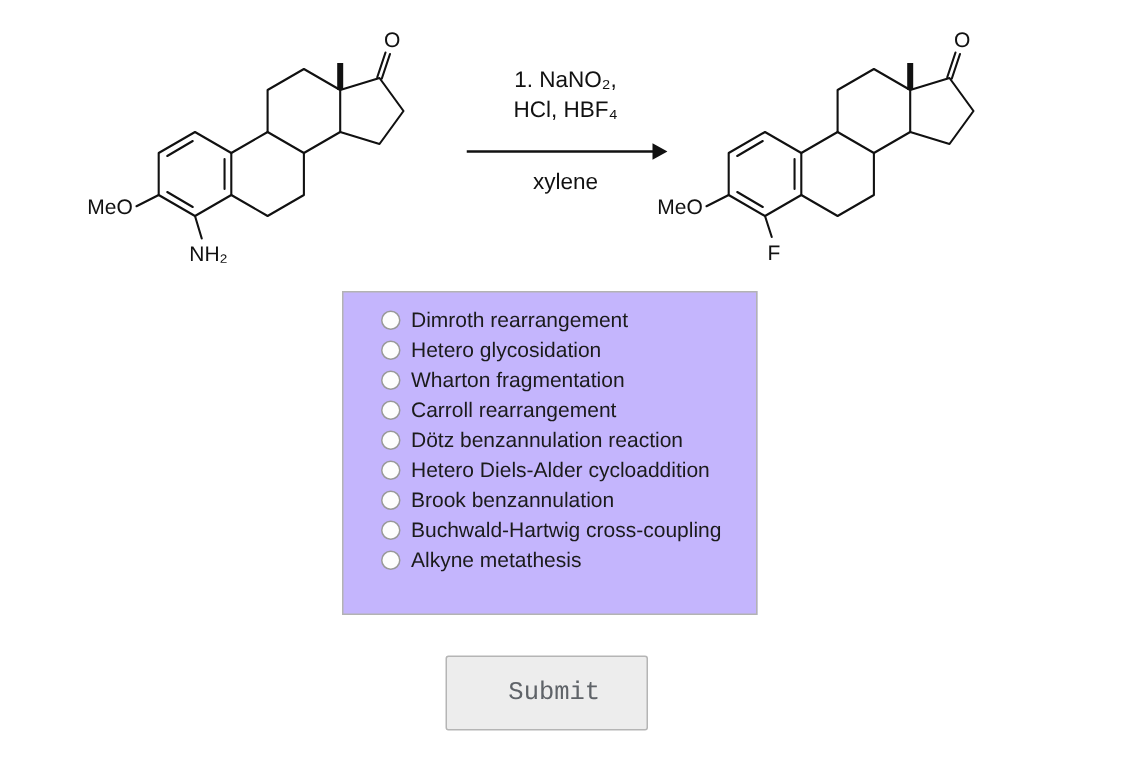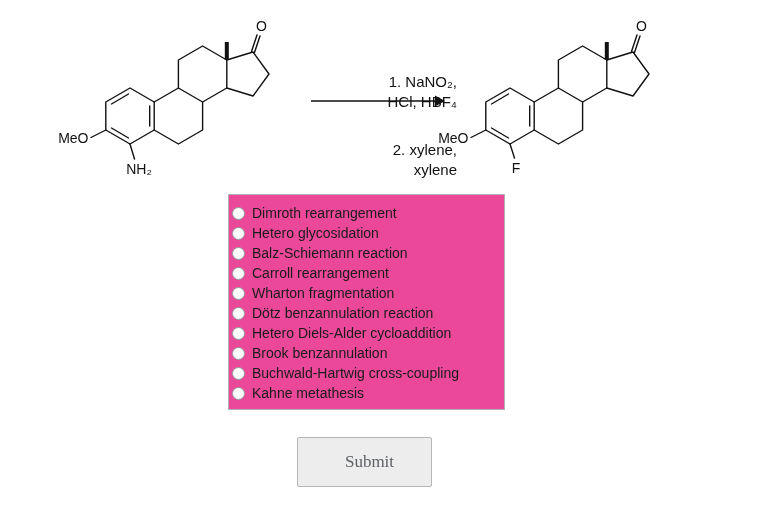--- a/index.html
+++ b/index.html
@@ -14,51 +14,51 @@
   .abs{position:absolute;}
   
   .mol path{stroke:#111;stroke-width:1.4;fill:none;stroke-linecap:round;stroke-linejoin:round;}
   .mol path.wedge{stroke-width:4;stroke-linecap:butt;}
   .mol text{font-family:"Liberation Sans","DejaVu Sans",sans-serif;font-size:14px;fill:#111;}
   
   .arrow-svg line{stroke:#111;stroke-width:1.6;}
   .arrow-svg polygon{fill:#111;stroke:none;}
   
   .cond{
-    width:160px;text-align:right;
-    font-size:15px;line-height:20px;color:#111;margin-top:28px;
+    width:160px;text-align:center;
+    font-size:15px;line-height:20px;color:#111;
   }
   
   .options-panel{
     left:228px;top:194px;width:277px;height:216px;
     box-sizing:border-box;
-    background:#ec4899;
+    background:#c4b5fd;
     border:1px solid #b3b3b3;
-    padding:8px 8px 8px 3px;
+    padding:8px 8px 8px 25px;
   }
   .option-row{
     display:flex;align-items:center;gap:7px;height:20px;
     font-size:14px;color:#1b1b1b;cursor:pointer;
     white-space:nowrap;
   }
   .option-row input[type=radio]{
     appearance:none;-webkit-appearance:none;
     width:13px;height:13px;flex:none;
     border:1.5px solid #999;border-radius:50%;
     background:#fdfdfd;margin:0;cursor:pointer;
   }
   .option-row input[type=radio]:checked{
     border-color:#555;box-shadow:inset 0 0 0 3px #fff;background:#555;
   }
   
   .submit-btn{
     left:297px;top:437px;width:135px;height:50px;
     box-sizing:border-box;
     background:#ededed;border:1px solid #b5b5b5;border-radius:2px;
-    font-family:Liberation Serif, serif;
+    font-family:Liberation Mono, monospace;
     font-size:17px;color:#5f6368;
     display:flex;align-items:center;justify-content:center;
     cursor:pointer;
     padding-left:16px;
   }
 </style>
 </head>
 <body>
 
 <div class="page">
@@ -82,21 +82,20 @@
     <div>1. NaNO₂,</div>
     <div>HCl, HBF₄</div>
   </div>
 
   <svg class="arrow-svg abs" style="left:311px;top:94px;" width="134" height="14" viewBox="0 0 134 14">
     <line x1="0" y1="7" x2="125" y2="7"></line>
     <polygon points="124,1.5 134,7 124,12.5"></polygon>
   </svg>
 
   <div class="cond abs" style="left:297px;top:112px;">
-    <div>2. xylene,</div>
     <div>xylene</div>
   </div>
 
   <svg class="mol abs" style="left:435px;top:18px;" width="225" height="170" viewBox="0 0 225 170">
     <path d="M75 70 L99.2 84 L99.2 112 L75 126 L50.8 112 L50.8 84 Z"></path>
     <path d="M94.7 88 L94.7 108 M56.5 86 L73.5 76 M56.5 110 L73.5 120"></path>
     <path d="M99.2 84 L123.4 70 L147.6 84 L147.6 112 L123.4 126 L99.2 112"></path>
     <path d="M123.4 70 L123.4 42 L147.6 28 L171.8 42 L171.8 70 L147.6 84"></path>
     <path d="M171.8 70 L198 78 L214 56 L198 34 L171.8 42"></path>
     <path class="wedge" d="M171.8 42 L171.8 24"></path>
@@ -113,48 +112,44 @@
         <label class="option-row">
           <input type="radio" name="answer" style="">
           <span>Dimroth rearrangement</span>
         </label>
         <label class="option-row">
           <input type="radio" name="answer" style="">
           <span>Hetero glycosidation</span>
         </label>
         <label class="option-row">
           <input type="radio" name="answer" style="">
-          <span>Balz-Schiemann reaction</span>
+          <span>Wharton fragmentation</span>
         </label>
         <label class="option-row">
           <input type="radio" name="answer" style="">
           <span>Carroll rearrangement</span>
-        </label>
-        <label class="option-row">
-          <input type="radio" name="answer" style="">
-          <span>Wharton fragmentation</span>
         </label>
         <label class="option-row">
           <input type="radio" name="answer" style="">
           <span>Dötz benzannulation reaction</span>
         </label>
         <label class="option-row">
           <input type="radio" name="answer" style="">
           <span>Hetero Diels-Alder cycloaddition</span>
         </label>
         <label class="option-row">
           <input type="radio" name="answer" style="">
           <span>Brook benzannulation</span>
         </label>
         <label class="option-row">
           <input type="radio" name="answer" style="">
           <span>Buchwald-Hartwig cross-coupling</span>
         </label>
         <label class="option-row">
           <input type="radio" name="answer" style="">
-          <span>Kahne metathesis</span>
+          <span>Alkyne metathesis</span>
         </label>
       </form>
   </div>
 
   <button class="submit-btn abs">Submit</button>
 
 </div>
 
 </body></html>

